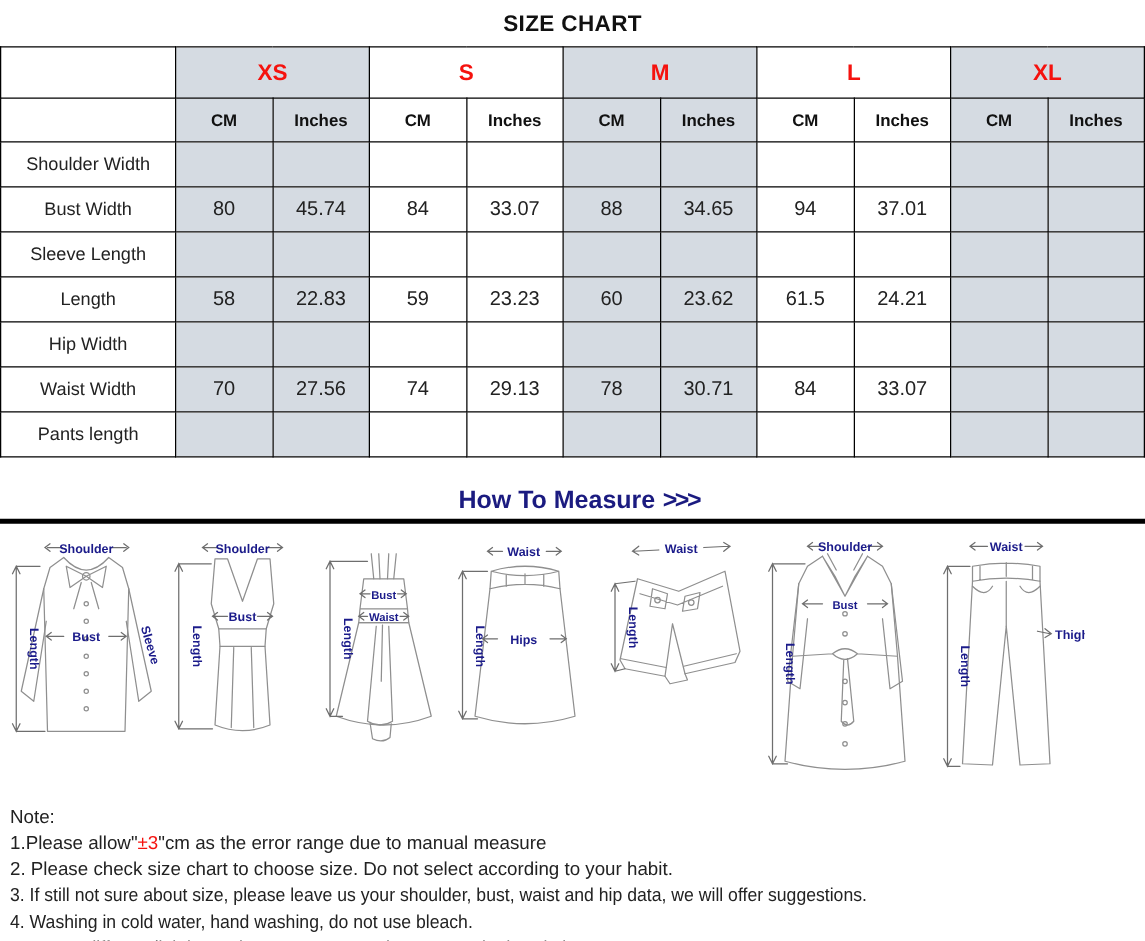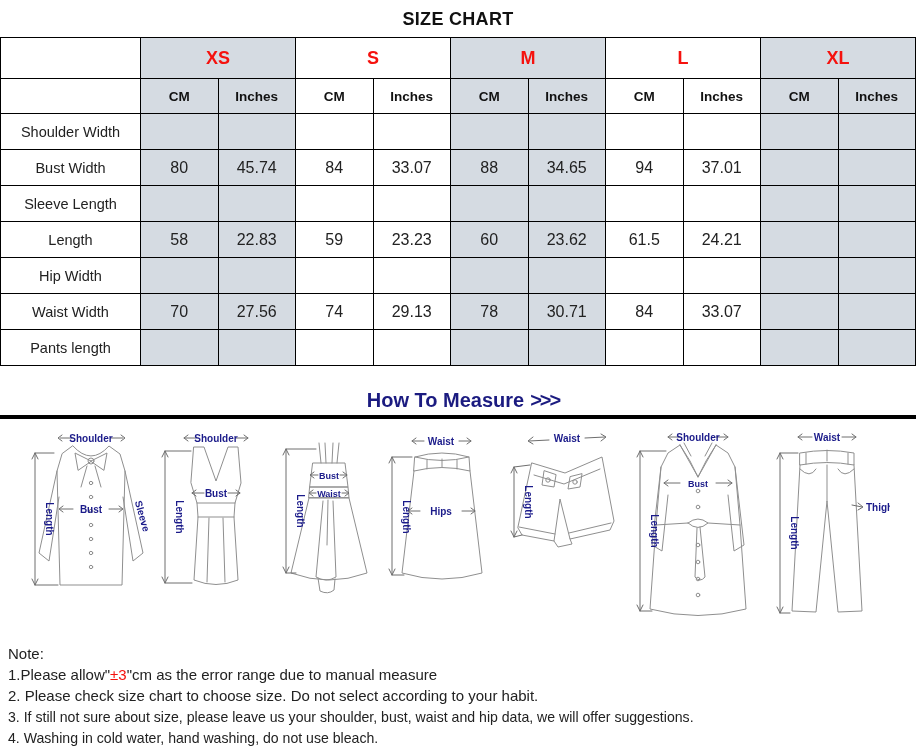--- a/index.html
+++ b/index.html
@@ -16,21 +16,21 @@
   tr.hdr-units td{height:34px;margin-top:20px;}
   td.unit-h{font-size:13.5px;font-weight:bold;color:#111;}
   tr.data-row td{height:35px;}
   td.row-label{font-size:14.5px;color:#222;}
   td.val{font-size:16px;color:#222;}
 
   .measure-heading{margin:23px 0 0 10px;font-size:20px;font-weight:bold;color:#1b1b80;text-align:center;}
   .measure-heading .arrows{margin-left:6px;letter-spacing:-2px;}
   .rule{height:4px;background:#000;margin-top:3px;}
 
-  .figures{display:flex;justify-content:center;align-items:flex-start;padding:6px 4px 0 4px;height:212px;}
+  .figures{display:flex;justify-content:flex-start;align-items:flex-start;padding:6px 4px 0 4px;height:212px;}
   .fig{flex:0 0 auto;}
   svg .outline{fill:none;stroke:#8f8f8f;stroke-width:1;stroke-linejoin:round;stroke-linecap:round;}
   svg .dim{fill:none;stroke:#6e6e6e;stroke-width:1;stroke-linecap:round;}
   svg text{font-family:"Liberation Sans",sans-serif;font-size:10px;font-weight:bold;fill:#1b1b8a;}
   svg text.sm{font-size:9px;}
 
   .notes{padding:6px 0 0 8px;font-size:15px;color:#222;}
   .notes .line{line-height:21px;}
   .notes .cond{transform:scaleX(.94);transform-origin:left center;white-space:nowrap;}
   .red{color:#f5120e;}

